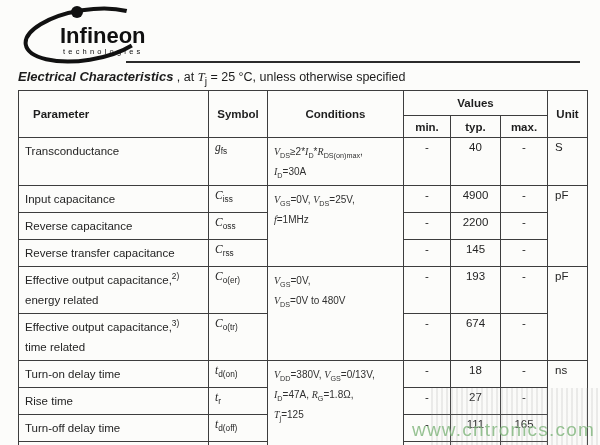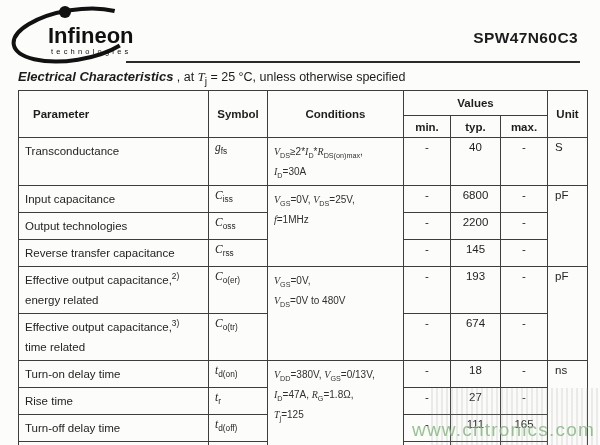--- a/index.html
+++ b/index.html
@@ -3,21 +3,21 @@
 <meta charset="utf-8">
 <style>
   html,body{margin:0;padding:0;background:#e8e8e8;}
   .page{
     position:relative;width:600px;height:445px;overflow:hidden;
     background:var(--background,#fcfcfa);
     font-family:"Liberation Sans",sans-serif;color:var(--text,#222);
     -webkit-font-smoothing:antialiased;
   }
   
-  .logo{position:absolute;left:8px;top:2px;width:140px;height:62px;}
+  .logo{position:absolute;left:20px;top:2px;width:140px;height:62px;}
   .partno{position:absolute;top:29px;right:22px;font-size:15.5px;font-weight:bold;letter-spacing:.4px;color:#1c1c1c;}
   .rule{position:absolute;left:126px;right:20px;top:61px;border-top:2px solid #2b2b2b;height:0;}
   .heading{position:absolute;left:18px;top:69px;font-size:12.5px;color:#1c1c1c;white-space:nowrap;}
   .heading .hb{font-weight:bold;font-size:13px;font-style:italic;}
   
   table.ec{position:absolute;left:18px;top:90px;width:569px;border-collapse:collapse;table-layout:fixed;background:transparent;}
   .ec th,.ec td{border:1.5px solid var(--table-border,#3d3d3d);overflow:hidden;}
   .ec thead tr:nth-child(1){height:25px;}
   .ec thead tr:nth-child(2){height:22px;}
   .ec th{font-weight:bold;font-size:11.5px;text-align:center;padding:2px;color:#1e1e1e;}
@@ -46,21 +46,20 @@
 
   <div class="logo">
     <svg width="140" height="62" viewBox="0 0 140 62">
       <ellipse cx="66" cy="33" rx="61" ry="25" fill="none" stroke="#111" stroke-width="4" stroke-dasharray="230 52" stroke-dashoffset="256" transform="rotate(-9 66 33)"></ellipse>
       <circle cx="57" cy="10" r="6" fill="#111"></circle>
       <text x="40" y="41" font-family="Liberation Sans, sans-serif" font-size="22" font-weight="bold" fill="#101010">Infineon</text>
       <text x="43" y="52" font-family="Liberation Sans, sans-serif" font-size="7.5" letter-spacing="3.2" fill="#101010">technologies</text>
     </svg>
   </div>
 
-  <div class="partno">SPW47N60C3</div>
   <div class="rule"></div>
 
   <div class="heading"><span class="hb">Electrical Characteristics</span><span> , at <i>T</i><sub>j</sub> = 25 °C, unless otherwise specified</span></div>
 
   <table class="ec">
     <colgroup>
       <col style="width:190px">
         <col style="width:59px">
         <col style="width:136px">
       <col style="width:47px">
@@ -90,26 +89,26 @@
           <td class="c-val">-</td>
           <td class="c-val">40</td>
           <td class="c-val">-</td>
           <td class="c-unit" rowspan="1">S</td>
         </tr>
         <tr>
           <td class="c-param">Input capacitance</td>
           <td class="c-sym"><i>C</i><sub>iss</sub></td>
           <td class="c-cond" rowspan="3"><i>V</i><sub>GS</sub>=0V, <i>V</i><sub>DS</sub>=25V,<br><i>f</i>=1MHz</td>
           <td class="c-val">-</td>
-          <td class="c-val">6800</td>
+          <td class="c-val">4900</td>
           <td class="c-val">-</td>
           <td class="c-unit" rowspan="3">pF</td>
         </tr>
         <tr>
-          <td class="c-param">Output technologies</td>
+          <td class="c-param">Reverse capacitance</td>
           <td class="c-sym"><i>C</i><sub>oss</sub></td>
           <td class="c-val">-</td>
           <td class="c-val">2200</td>
           <td class="c-val">-</td>
         </tr>
         <tr>
           <td class="c-param">Reverse transfer capacitance</td>
           <td class="c-sym"><i>C</i><sub>rss</sub></td>
           <td class="c-val">-</td>
           <td class="c-val">145</td>

